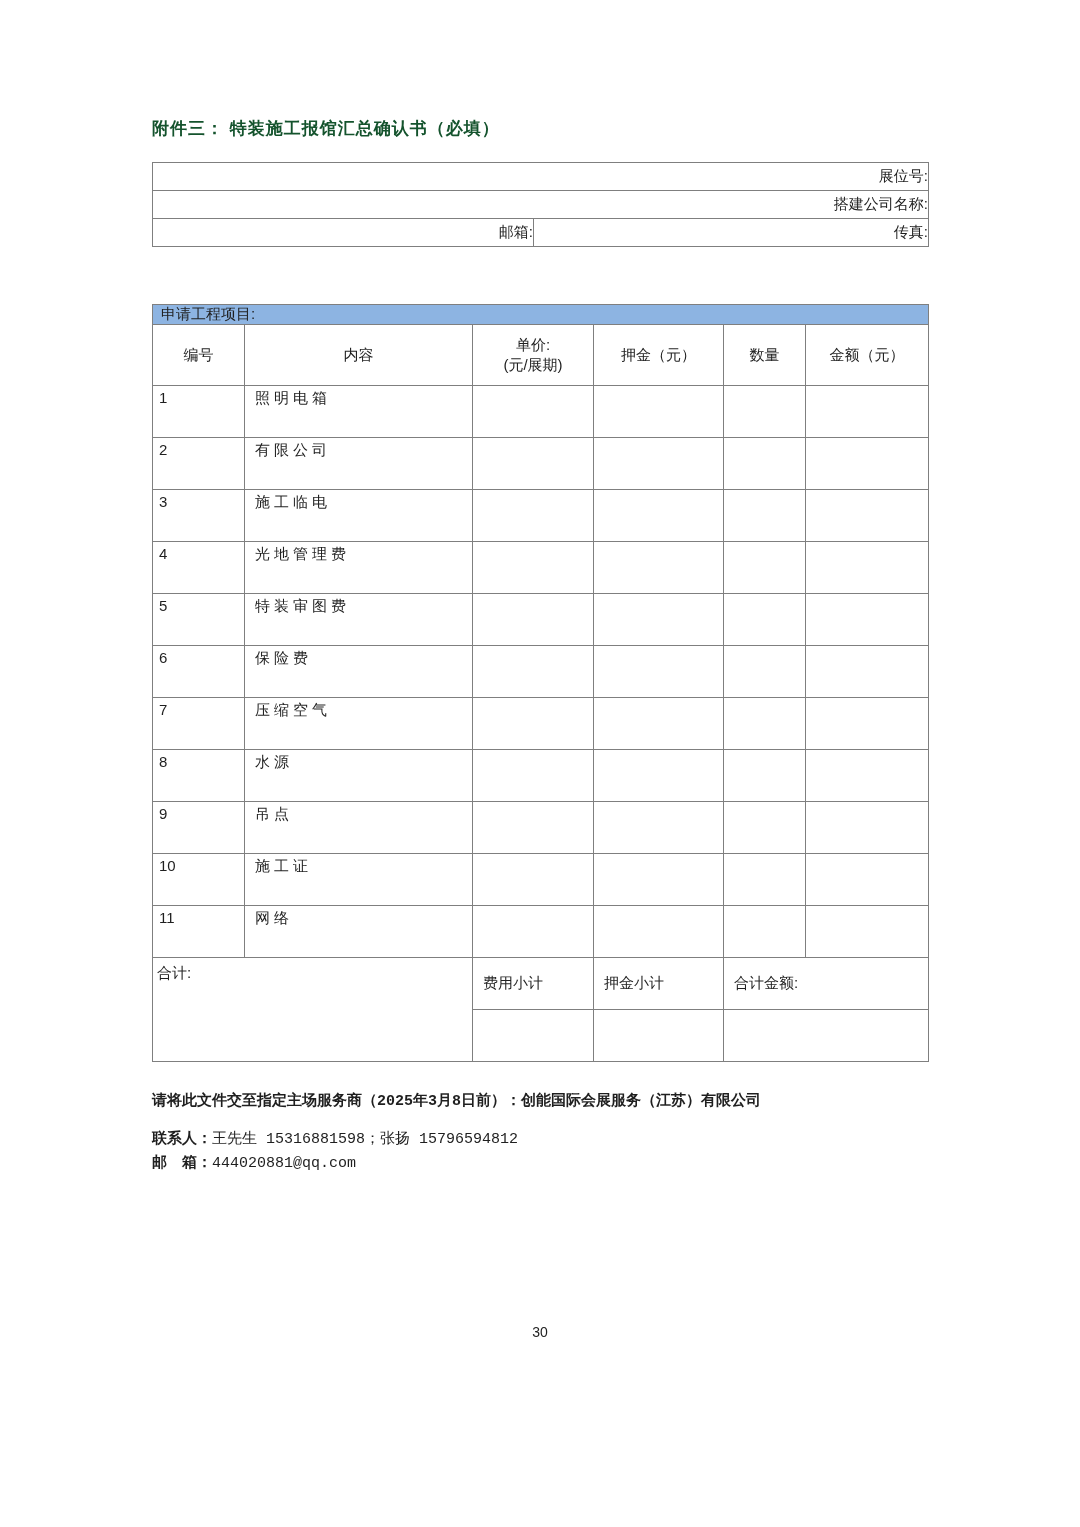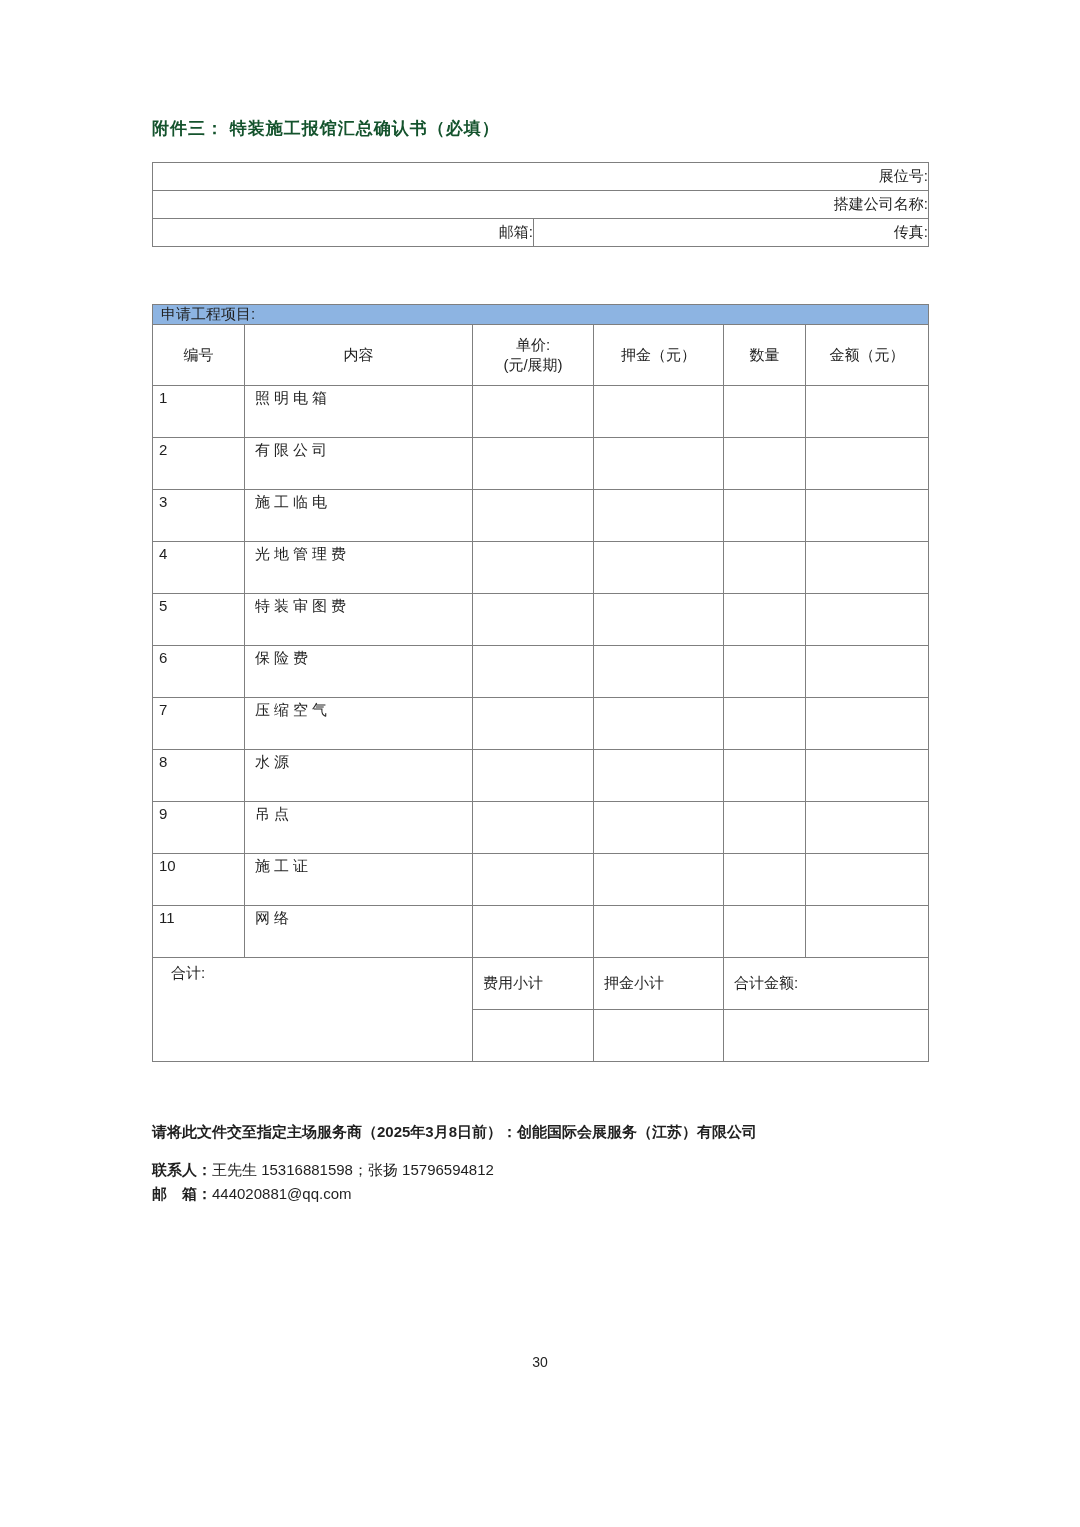--- a/index.html
+++ b/index.html
@@ -57,25 +57,25 @@
   }
   .head-row .two-line span { display: block; }
   .data-row td {
     height: 52px;
     vertical-align: top;
     padding-top: 3px;
   }
   .data-row .no-cell { padding-left: 6px; }
   .data-row .content-cell { padding-left: 10px; letter-spacing: 4px; }
   .foot-row td { height: 52px; }
-  .total-cell { vertical-align: top; padding: 6px 0 0 18px; }
+  .total-cell { vertical-align: top; padding: 6px 0 0 4px; }
   .sub-cell { vertical-align: middle; padding-left: 10px; }
   .grand-cell { vertical-align: middle; padding-left: 10px; }
   
-  .footer-note { margin-top: 60px; }
+  .footer-note { margin-top: 30px; font-family: Liberation Mono, monospace; }
   .note-line1 { font-weight: bold; font-size: 15px; line-height: 20px; }
   .note-line2 { margin-top: 18px; font-size: 15px; line-height: 20px; }
   .note-line3 { margin-top: 4px; font-size: 15px; line-height: 20px; }
   .note-label { font-weight: bold; }
   .page-number {
     margin-top: 150px;
     text-align: center;
     font-size: 14px;
   }
 </style>

